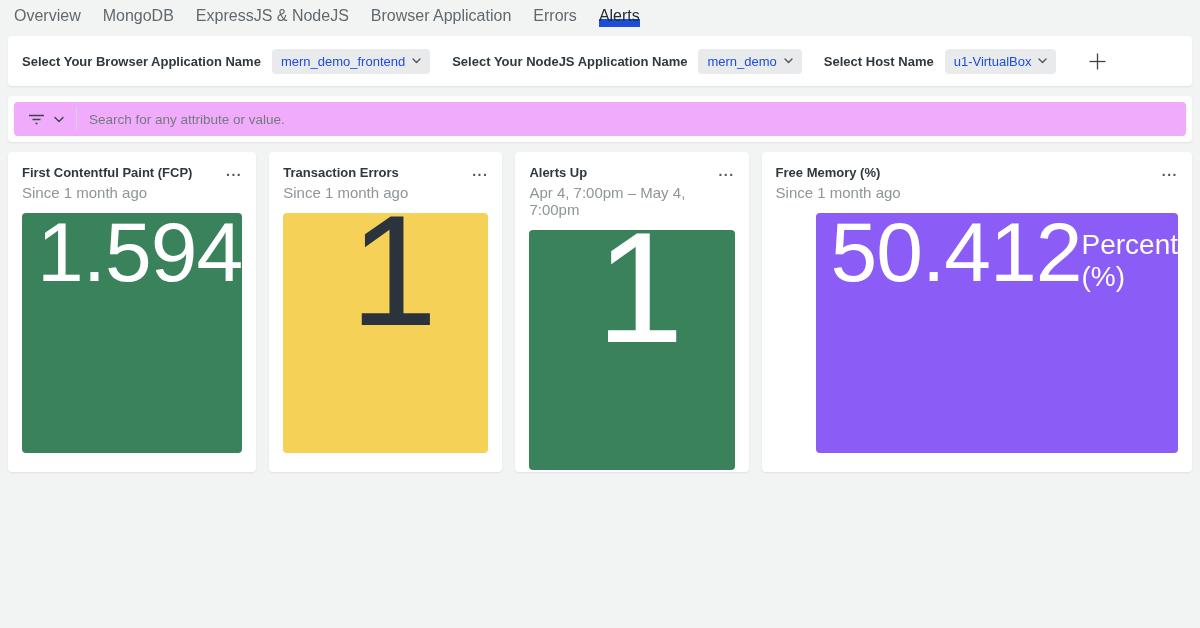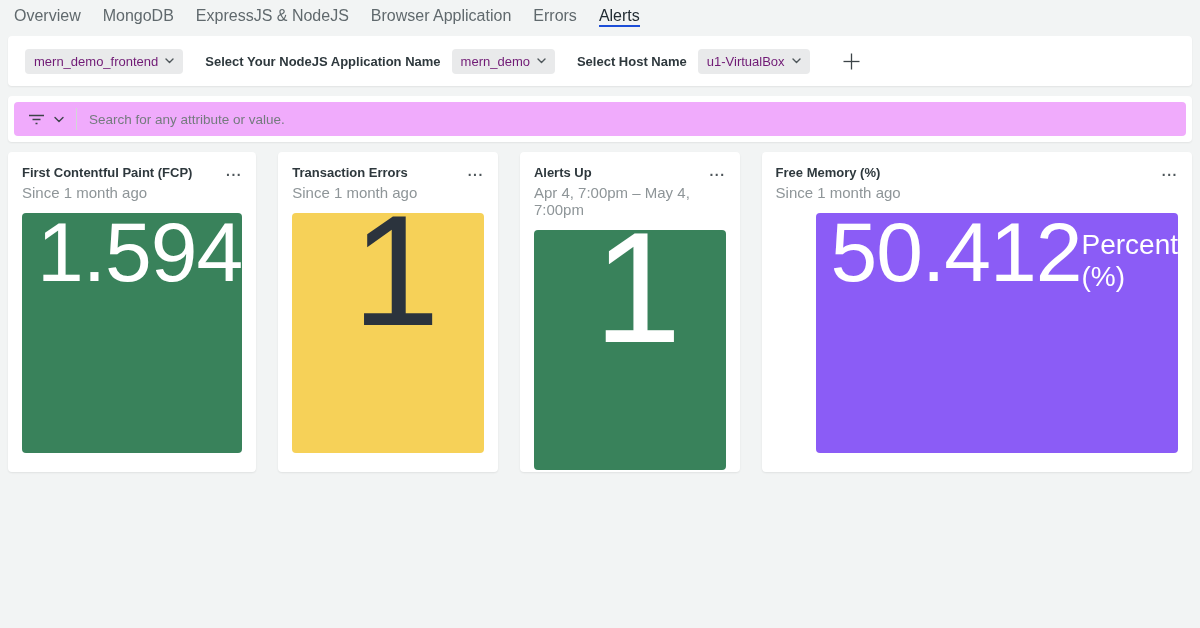--- a/index.html
+++ b/index.html
@@ -8,53 +8,53 @@
     width:1200px; height:628px;
     background:#f2f4f4;
     font-family:"Liberation Sans", sans-serif;
     color:#2e383d;
     overflow:hidden;
   }
 
   
   .tabbar { display:flex; gap:22px; padding:7px 0 0 14px; height:27px; }
   .tab { font-size:16px; color:#60696d; padding-bottom:4px; cursor:pointer; white-space:nowrap; }
-  .tab.active { color:#222c33; border-bottom:2px solid #1d4ed8; font-weight:400; }
+  .tab.active { color:#222c33; border-bottom:8px solid #1d4ed8; font-weight:400; }
 
   
   .panel { background:#ffffff; border-radius:4px; margin:0 8px; box-shadow:0 1px 2px rgba(0,0,0,0.07); }
 
   
   .filterbar { margin-top:9px; height:50px; display:flex; align-items:center; padding:0 10px 0 6px; }
   .filter-label { font-size:13px; font-weight:700; color:#2e383d; margin-left:8px; white-space:nowrap; }
   .chip {
     display:flex; align-items:center; gap:7px;
     background:#e9eaeb; border-radius:4px;
     padding:5px 9px; margin-left:11px; margin-right:14px;
-    font-size:13px; color:#701a75; cursor:pointer; white-space:nowrap;
+    font-size:13px; color:#1d4ed8; cursor:pointer; white-space:nowrap;
   }
   .icon-btn { display:flex; align-items:center; justify-content:center; margin-left:18px; cursor:pointer; }
 
   
   .searchbar { margin-top:10px; height:46px; padding:6px; }
   .search-inner { background:#f0abfc; border-radius:4px; height:34px; display:flex; align-items:center; }
   .search-filter-btn {
     display:flex; align-items:center; gap:9px;
     padding:0 12px 0 14px; height:22px;
     border-right:1px solid #d2d6d6; cursor:pointer;
   }
   .search-input {
     flex:1; background:transparent; border:none; outline:none;
     font-family:"Liberation Sans", sans-serif;
     font-size:13.5px; color:#4e565a; padding:0 12px; height:100%;
   }
   .search-input::placeholder { color:#747b7e; opacity:1; }
 
   
-  .cards { display:grid; grid-template-columns:repeat(4,1fr); gap:22px; margin:10px 8px 0; }
+  .cards { display:grid; grid-template-columns:repeat(4,1fr); gap:13px; margin:10px 8px 0; }
   .card {
     background:#fff; border-radius:4px; height:320px;
     box-shadow:0 1px 2px rgba(0,0,0,0.08);
     padding:13px 14px 14px;
   }
   .card-header { display:flex; justify-content:space-between; align-items:flex-start; }
   .card-title { font-size:13px; font-weight:700; color:#2e383d; line-height:1.25; }
   .card-menu {
     font-size:14px; font-weight:700; letter-spacing:1.5px; color:#4e565a;
     line-height:8px; cursor:pointer; padding:2px 0 6px 6px;
@@ -78,20 +78,21 @@
 <div class="tabbar">
   <div class="tab">Overview</div>
   <div class="tab">MongoDB</div>
   <div class="tab">ExpressJS &amp; NodeJS</div>
   <div class="tab">Browser Application</div>
   <div class="tab">Errors</div>
   <div class="tab active">Alerts</div>
 </div>
 
 <div class="panel filterbar">
+  <span class="filter-label">Select Your Browser Application Name</span>
   <span class="chip">
     <span>mern_demo_frontend</span>
     <svg class="glyph" width="9" height="6" viewBox="0 0 9 6">
       <polyline points="1,1 4.5,4.5 8,1" fill="none" stroke="#4e565a" stroke-width="1.4" stroke-linecap="round" stroke-linejoin="round"></polyline>
     </svg>
   </span>
 
   <span class="filter-label">Select Your NodeJS Application Name</span>
   <span class="chip">
     <span>mern_demo</span>

